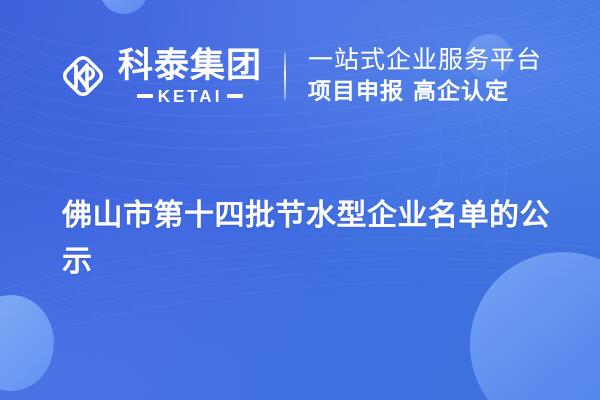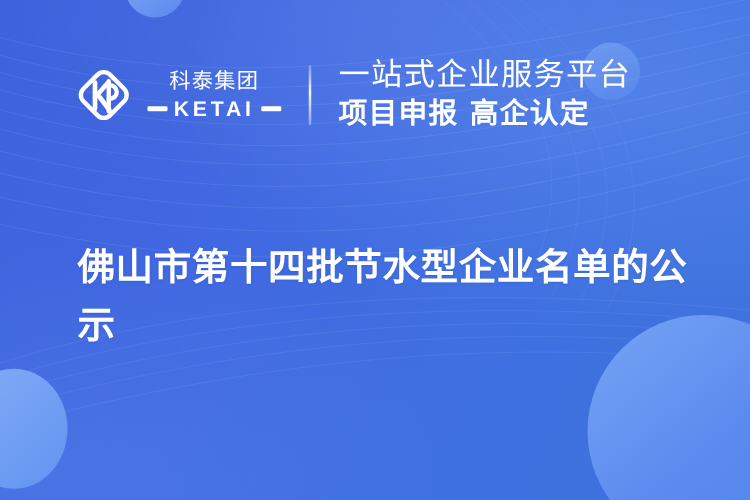--- a/index.html
+++ b/index.html
@@ -50,21 +50,21 @@
     position:absolute;left:0;top:44px;width:600px;height:64px;
     display:flex;align-items:center;
   }
   .logo-block{
     display:flex;align-items:center;gap:10px;
     margin-left:58px;
   }
   .logo-mark{width:50px;height:50px;flex:none;display:block;}
   .wordmark{display:flex;flex-direction:column;align-items:center;line-height:1;}
   .wordmark-cn{
-    color:#ffffff;font-size:17px;font-weight:normal;letter-spacing:1px;
+    color:#ffffff;font-size:35px;font-weight:bold;letter-spacing:1px;
     font-family:"DejaVu Sans","Liberation Sans",sans-serif;
     white-space:nowrap;
   }
   .wordmark-en-row{
     display:flex;align-items:center;gap:5px;margin-top:5px;width:100%;
     justify-content:center;
   }
   .wm-dash{display:block;height:4px;width:16px;background:#fff;border-radius:1px;}
   .wordmark-en{
     color:#ffffff;font-size:17px;font-weight:bold;letter-spacing:3px;

